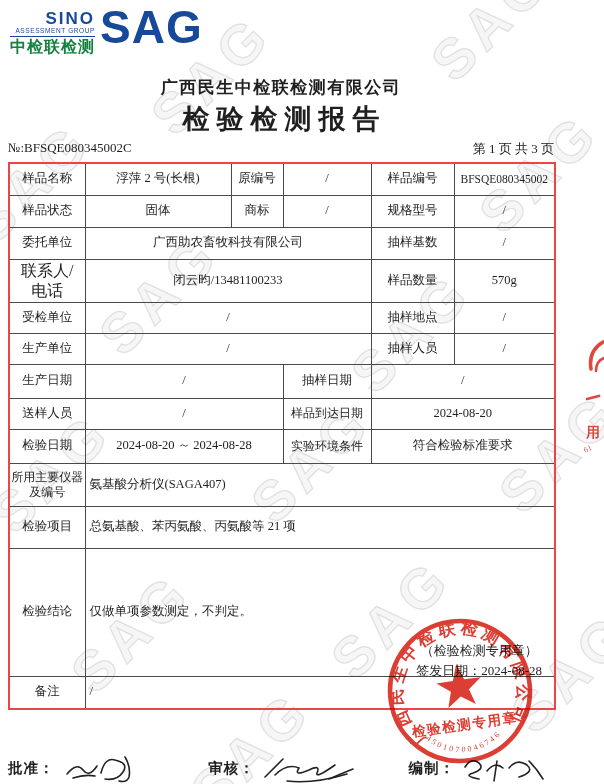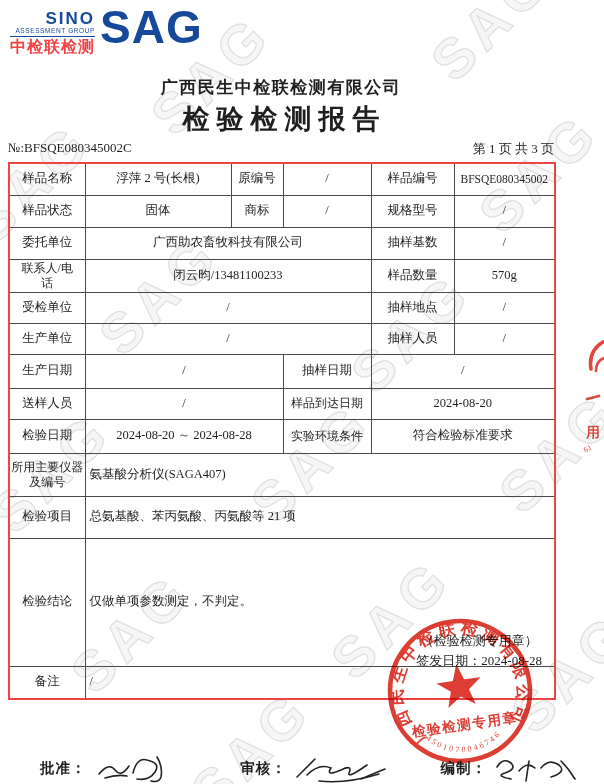--- a/index.html
+++ b/index.html
@@ -13,21 +13,21 @@
       color:rgba(170,170,170,0.10);-webkit-text-stroke:1.3px rgba(170,170,170,0.32);
       transform:rotate(-45deg);white-space:nowrap;pointer-events:none;}
 
   .content{position:relative;z-index:1;}
 
   
   .logo{position:absolute;left:10px;top:6px;display:flex;align-items:flex-start;}
   .logo-left{text-align:right;line-height:1;margin-top:4px;}
   .logo-sino{font-family:"Liberation Sans",sans-serif;font-weight:bold;font-size:17px;letter-spacing:2px;color:#17499a;}
   .logo-group{font-family:"Liberation Sans",sans-serif;font-size:6.5px;letter-spacing:0.6px;color:#17499a;border-bottom:1px solid #17499a;padding-bottom:1px;margin-top:1px;}
-  .logo-cn{font-weight:bold;font-size:16px;letter-spacing:1px;color:#ef4444;margin-top:2px;}
+  .logo-cn{font-weight:bold;font-size:16px;letter-spacing:1px;color:#15803d;margin-top:2px;}
   .logo-sag{font-family:"Liberation Sans",sans-serif;font-weight:bold;font-size:46px;line-height:0.95;color:#17499a;margin-left:5px;letter-spacing:1px;}
 
   
   .company{position:absolute;left:8px;top:76px;width:546px;text-align:center;
            font-size:17px;font-weight:bold;letter-spacing:1.5px;}
   .title{position:absolute;left:8px;top:101px;width:546px;text-align:center;
          font-size:27px;font-weight:bold;letter-spacing:7px;padding-left:7px;box-sizing:border-box;}
   .no-line{position:absolute;left:8px;top:140px;width:546px;display:flex;
            justify-content:space-between;font-size:13px;}
 
@@ -40,21 +40,21 @@
   td.lbl{text-align:center;}
   td.val{text-align:center;}
   td.left{text-align:left;padding-left:7px;}
   td.top{vertical-align:top;padding-top:7px;}
   .concl-cell{position:relative;}
   .seal-overlay{position:absolute;right:12px;bottom:-6px;text-align:center;
                 font-size:13px;line-height:1.55;z-index:2;white-space:nowrap;}
 
   
   .sign-row{position:absolute;left:8px;top:753px;width:546px;display:flex;
-            align-items:flex-end;justify-content:space-between;margin-left:32px;}
+            align-items:flex-end;justify-content:space-between;}
   .sig-group{display:flex;align-items:center;}
   .sig-label{font-size:14.5px;font-weight:bold;letter-spacing:1px;}
   .sig{margin-left:4px;}
 
   
   .stamp{position:absolute;left:383px;top:615px;width:154px;height:152px;z-index:3;
          mix-blend-mode:multiply;opacity:0.9;transform:rotate(-8deg);pointer-events:none;}
   .edge-stamp{position:absolute;right:0;top:338px;width:22px;height:132px;z-index:3;
               mix-blend-mode:multiply;opacity:0.85;overflow:hidden;pointer-events:none;}
 </style>
@@ -122,21 +122,21 @@
         <td class="lbl">规格型号</td>
         <td class="val">/</td>
       </tr>
       <tr style="height:32px">
         <td class="lbl">委托单位</td>
         <td class="val" colspan="3">广西助农畜牧科技有限公司</td>
         <td class="lbl">抽样基数</td>
         <td class="val">/</td>
       </tr>
       <tr style="height:33px">
-        <td class="lbl" style="padding:1px 10px;font-size:12px">联系人/电话</td>
+        <td class="lbl" style="padding:1px 10px;font-size:16px">联系人/电话</td>
         <td class="val" colspan="3">闭云昀/13481100233</td>
         <td class="lbl">样品数量</td>
         <td class="val">570g</td>
       </tr>
       <tr style="height:31px">
         <td class="lbl">受检单位</td>
         <td class="val" colspan="3">/</td>
         <td class="lbl">抽样地点</td>
         <td class="val">/</td>
       </tr>

